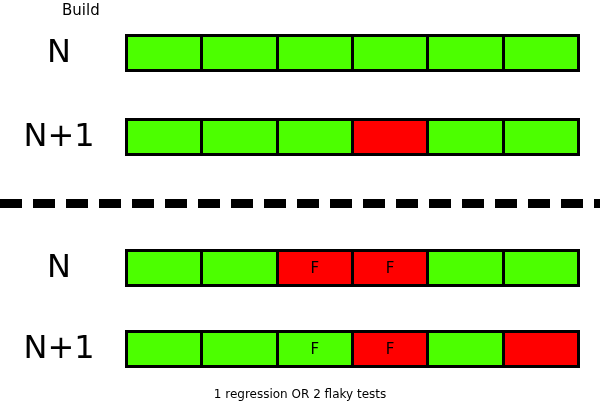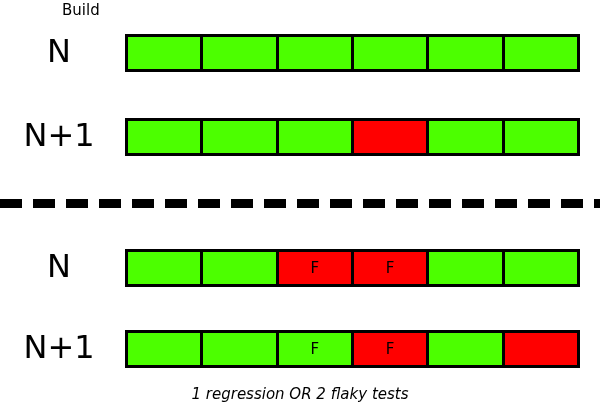--- a/index.html
+++ b/index.html
@@ -41,24 +41,23 @@
     font-size: 16px;
     line-height: 20px;
     white-space: nowrap;
   }
   .section-caption {
     position: absolute;
     bottom: 3px;
     left: 0;
     width: 600px;
     text-align: center;
-    font-size: 15px;
+    font-size: 12px;
     line-height: 20px;
     white-space: nowrap;
-    font-style: italic;
   }
 
   .row-label {
     position: absolute;
     left: 0;
     width: 118px;
     text-align: center;
     font-size: 32px;
     line-height: 38px;
     white-space: nowrap;

